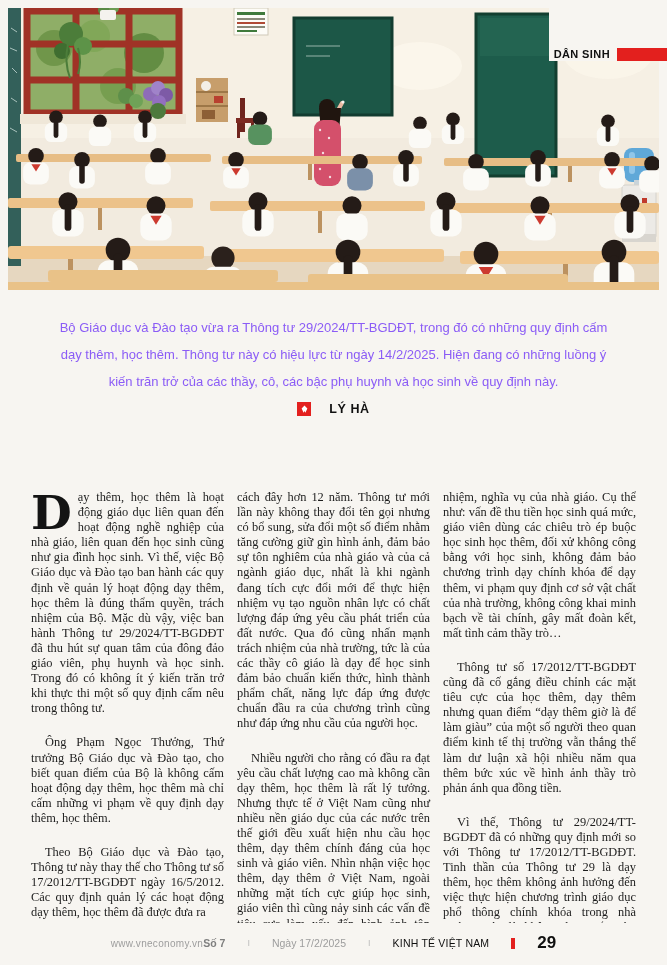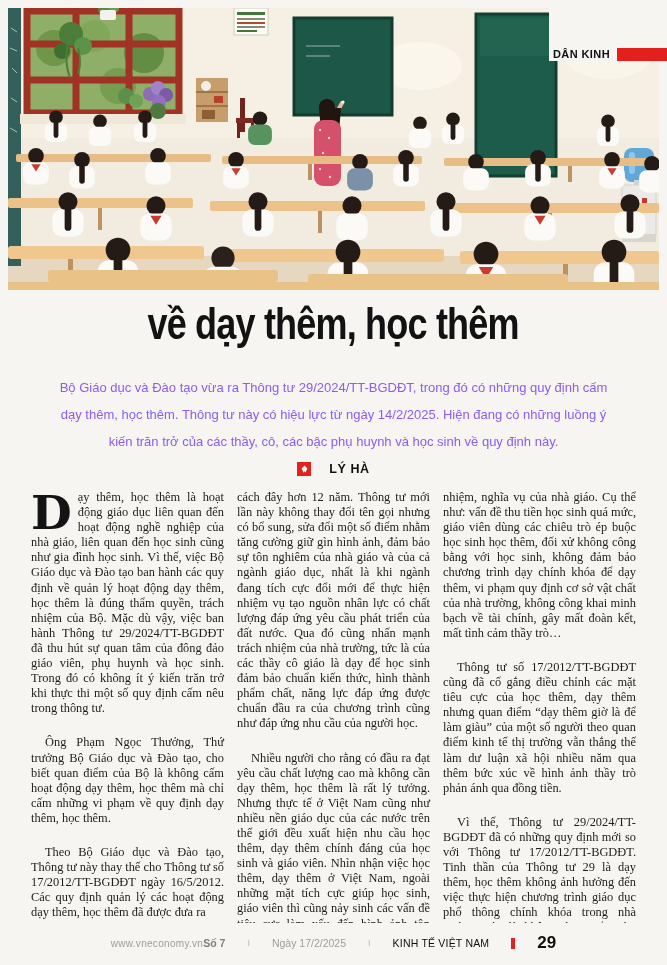--- a/index.html
+++ b/index.html
@@ -279,26 +279,25 @@
       </g>
       <g>
         <rect x="40" y="262" width="230" height="12" rx="3" fill="#e9c288"></rect>
         <rect x="300" y="266" width="260" height="12" rx="3" fill="#e9c288"></rect>
         <rect x="0" y="274" width="651" height="8" fill="#e9c288"></rect>
       </g>
     </svg>
   </div>
 
   <div class="section-tag">
-    <span class="section-tag-label">DÂN KINH</span>
+    <span class="section-tag-label">DÂN SINH</span>
     <span class="section-tag-bar"></span>
   </div>
 
   <h1 class="headline">
-    <span class="hl-line"><span class="cond">về dạy thêm, học thêm</span></span>
   </h1>
 
   <p class="deck">Bộ Giáo dục và Đào tạo vừa ra Thông tư 29/2024/TT-BGDĐT, trong đó có những quy định cấm dạy thêm, học thêm. Thông tư này có hiệu lực từ ngày 14/2/2025. Hiện đang có những luồng ý kiến trăn trở của các thầy, cô, các bậc phụ huynh và học sinh về quy định này.</p>
 
   <div class="byline">
     <span class="byline-icon">
       <svg width="9" height="9" viewBox="0 0 10 10">
           <path d="M5 0.5 L8.2 4 L6 8.5 L5 6.6 L4 8.5 L1.8 4 Z" fill="#ffffff"></path>
         </svg>
     </span>

